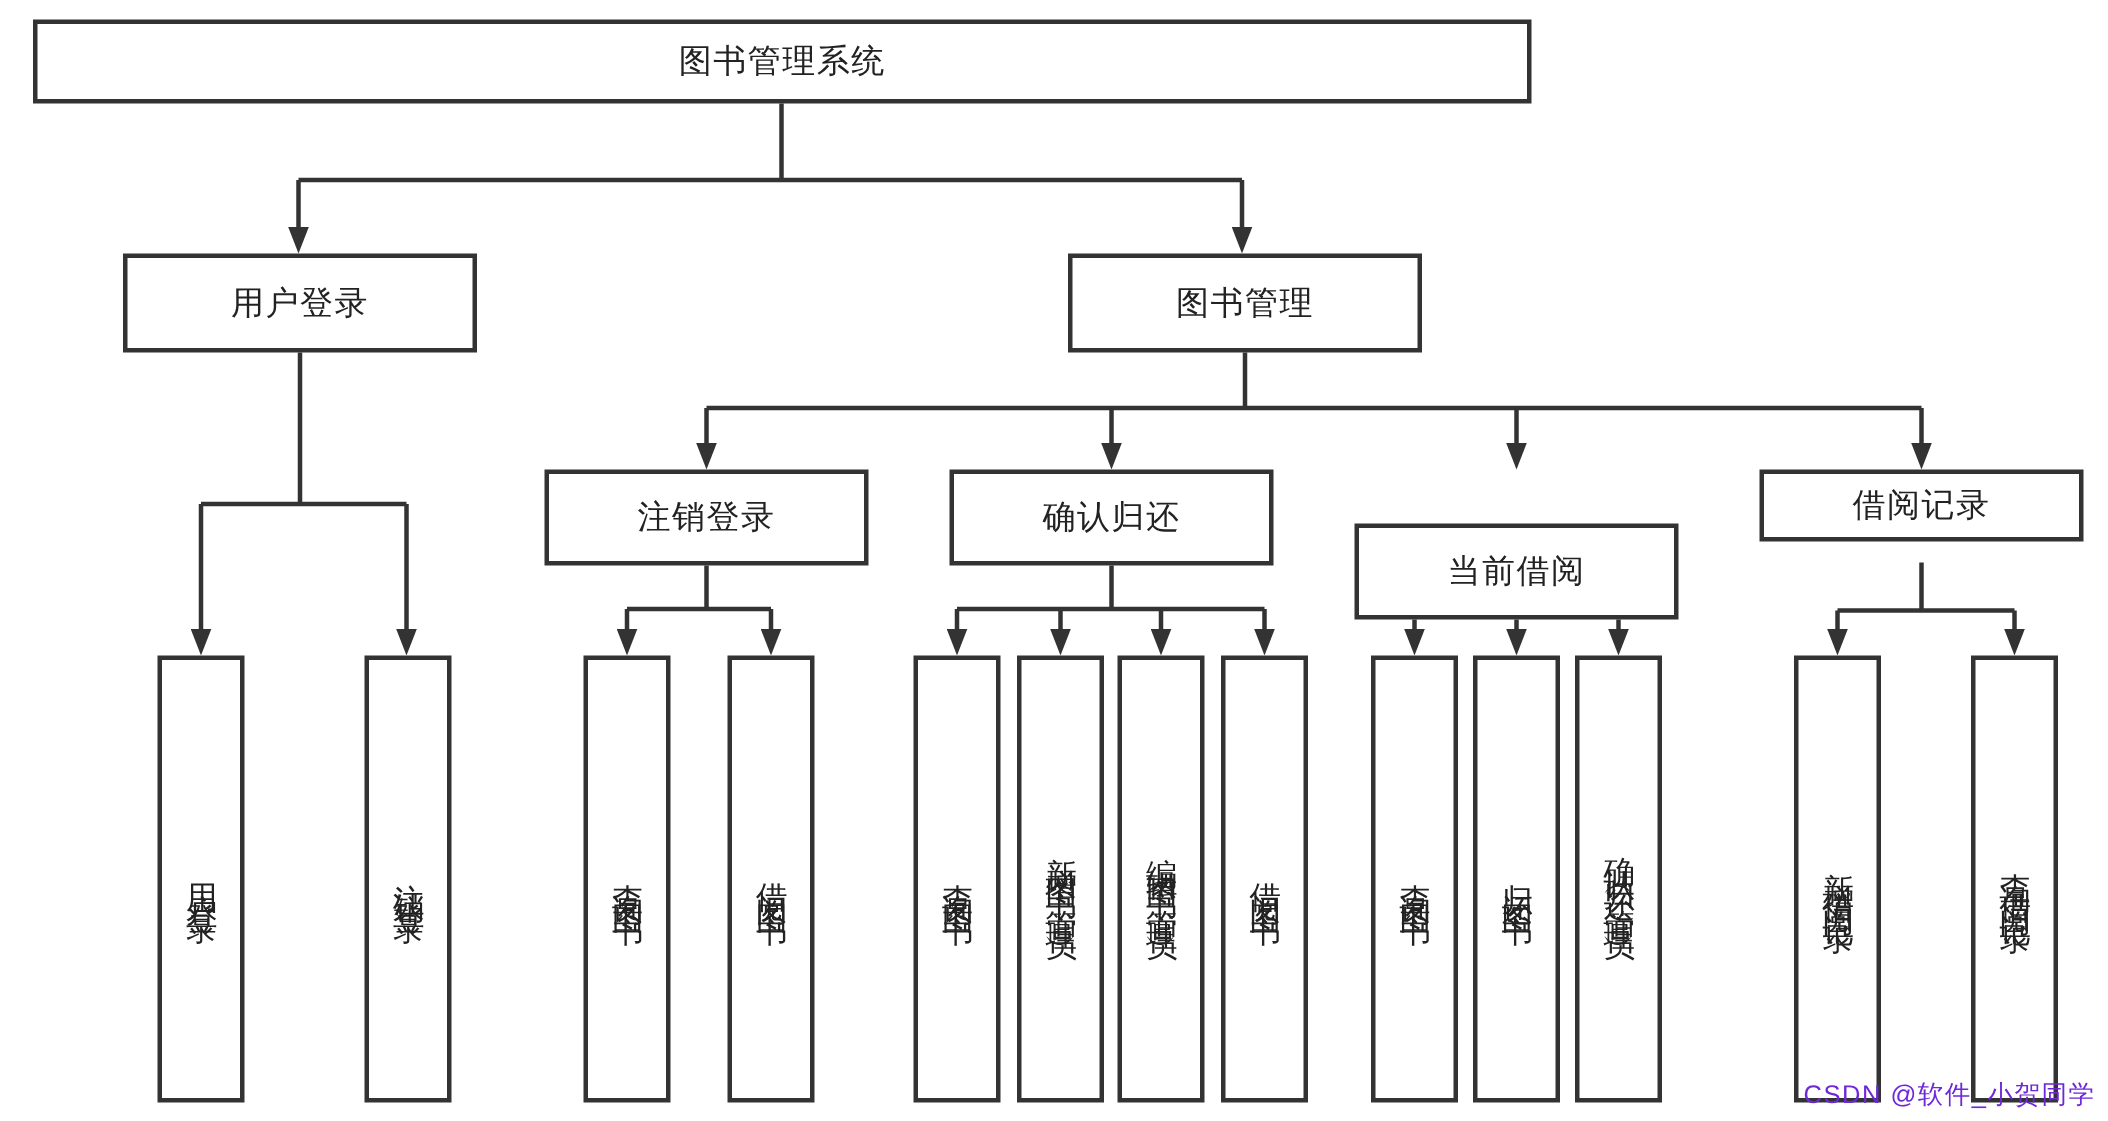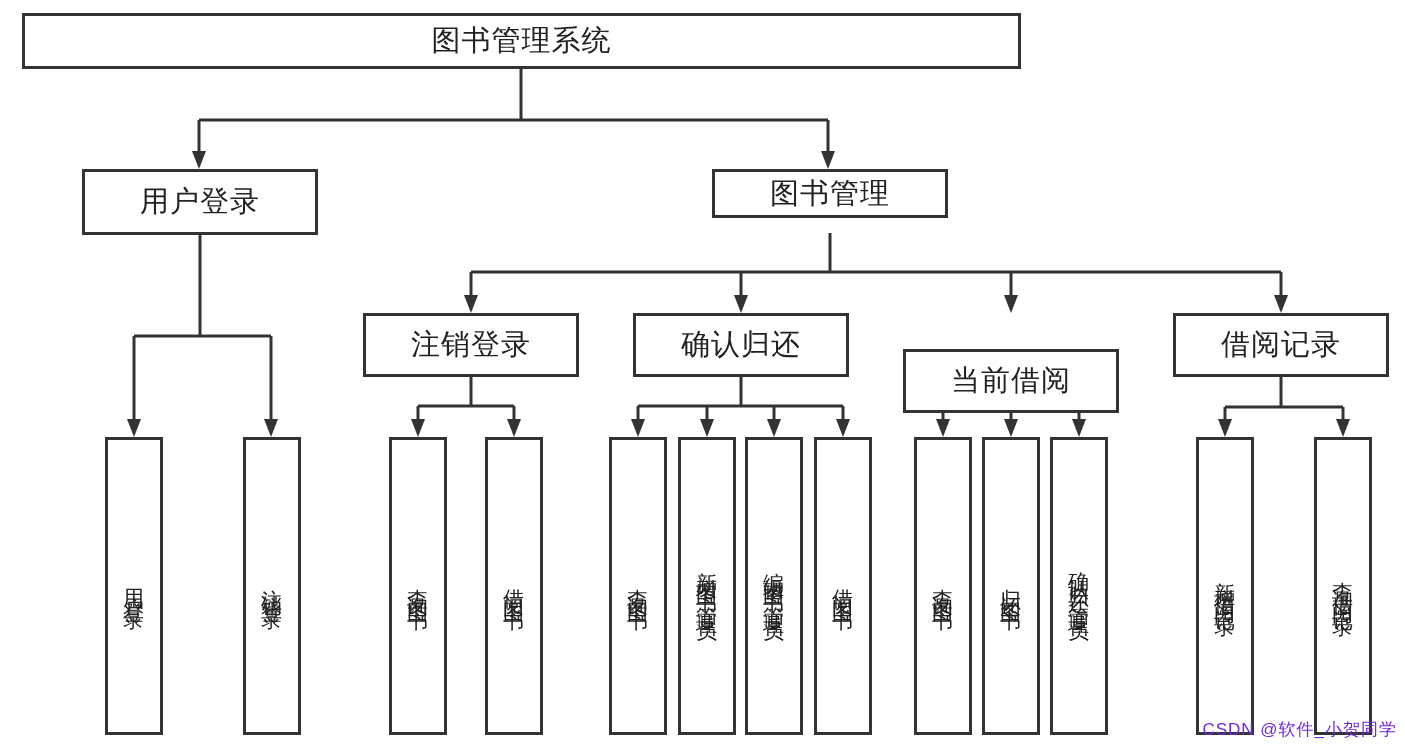--- a/index.html
+++ b/index.html
@@ -13,21 +13,21 @@
   }
   #wires{position:absolute;left:0;top:0;width:1405px;height:747px;}
   .node{
     position:absolute;
     box-sizing:border-box;
     border:3px solid #333333;
     background:#ffffff;
     display:flex;align-items:center;justify-content:center;
     text-align:center;
   }
-  .hbox{font-size:29px;line-height:1.1;letter-spacing:1px;}
+  .hbox{font-size:22px;line-height:1.1;letter-spacing:1px;}
   .vbox{
     width:58px;top:437px;height:298px;
     writing-mode:vertical-rl;
     text-orientation:mixed;
     font-size:21px;line-height:1;
     letter-spacing:7px;
     padding:6px 0;
   }
   .watermark{
     position:absolute;
@@ -89,26 +89,26 @@
       <path d="M1281,375 V407"></path>
       <path d="M1225,407 H1343"></path>
       <path d="M1225,407 V421" marker-end="url(#arw)"></path>
       <path d="M1343,407 V421" marker-end="url(#arw)"></path>
     </g>
   </svg>
 
   <div class="node hbox" style="left:22px;top:13px;width:999px;height:56px;">图书管理系统</div>
 
   <div class="node hbox" style="left:82px;top:169px;width:236px;height:66px;">用户登录</div>
-  <div class="node hbox" style="left:712px;top:169px;width:236px;height:49px;">图书管理</div>
+  <div class="node hbox" style="left:712px;top:169px;width:236px;height:66px;">图书管理</div>
 
   <div class="node hbox" style="left:363px;top:313px;width:216px;height:64px;">注销登录</div>
   <div class="node hbox" style="left:633px;top:313px;width:216px;height:64px;">确认归还</div>
   <div class="node hbox" style="left:903px;top:313px;width:216px;height:64px;margin-top:36px;">当前借阅</div>
-  <div class="node hbox" style="left:1173px;top:313px;width:216px;height:64px;">借阅记录</div>
+  <div class="node hbox" style="left:1173px;top:313px;width:216px;height:48px;">借阅记录</div>
 
   <div class="node vbox" style="left:105px;">用户登录</div>
   <div class="node vbox" style="left:243px;">注销登录</div>
 
   <div class="node vbox" style="left:389px;">查询图书</div>
   <div class="node vbox" style="left:485px;">借阅图书</div>
 
   <div class="node vbox" style="left:609px;">查询图书</div>
   <div class="node vbox" style="left:678px;">新增图书（管理员）</div>
   <div class="node vbox" style="left:745px;">编辑图书（管理员）</div>

